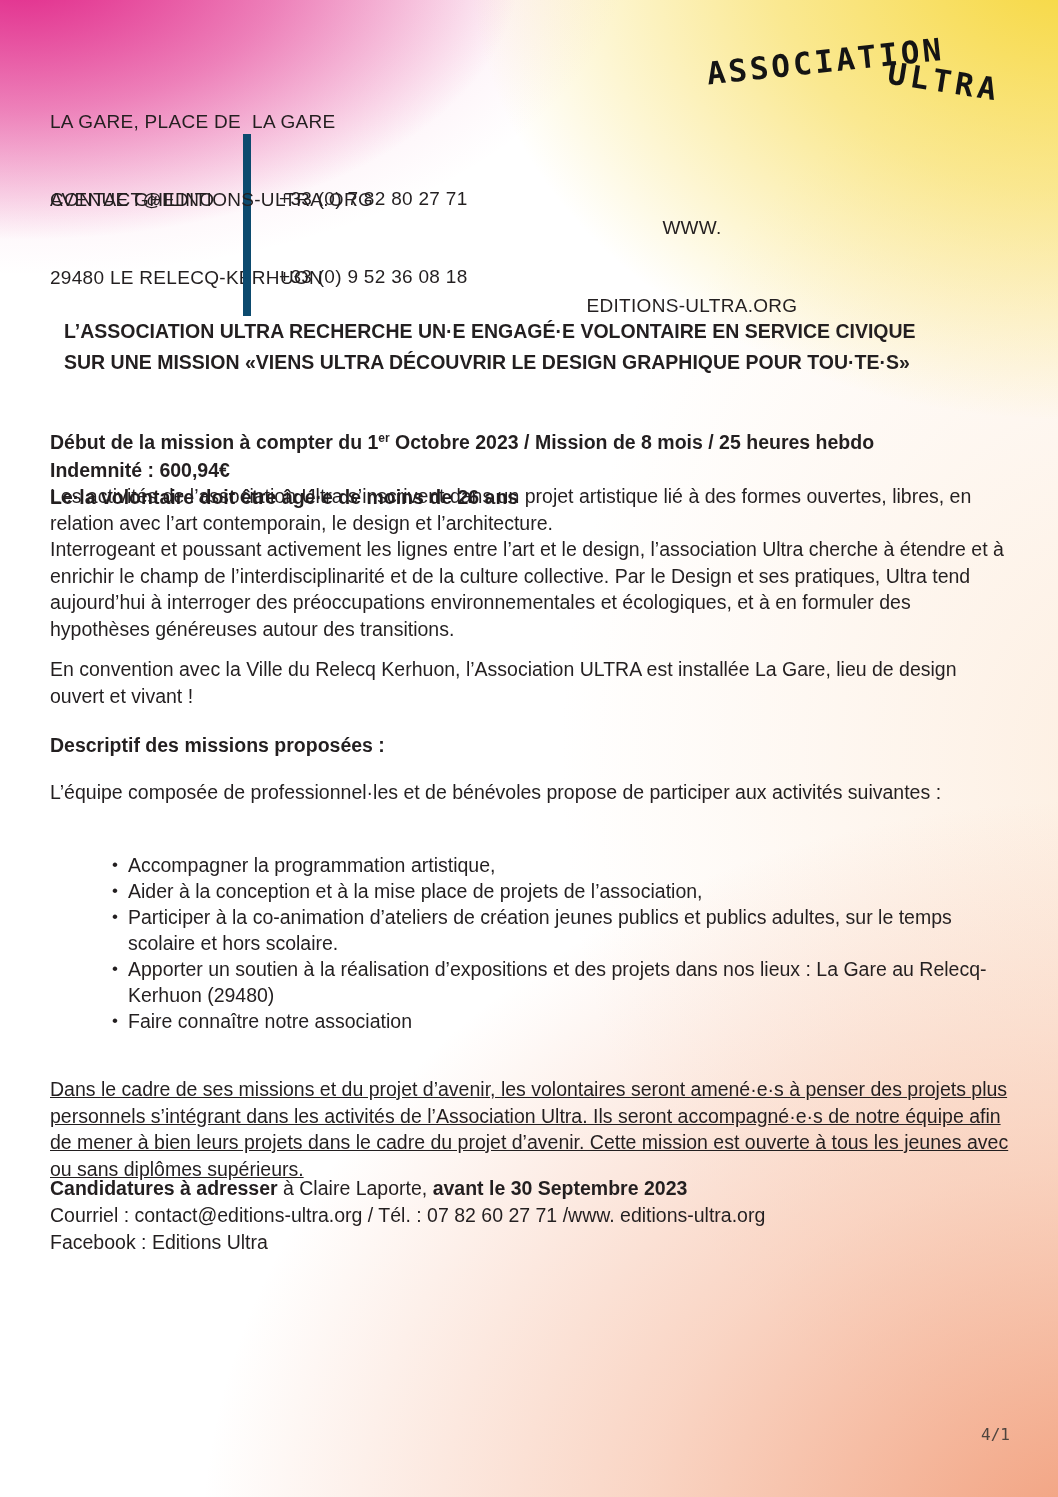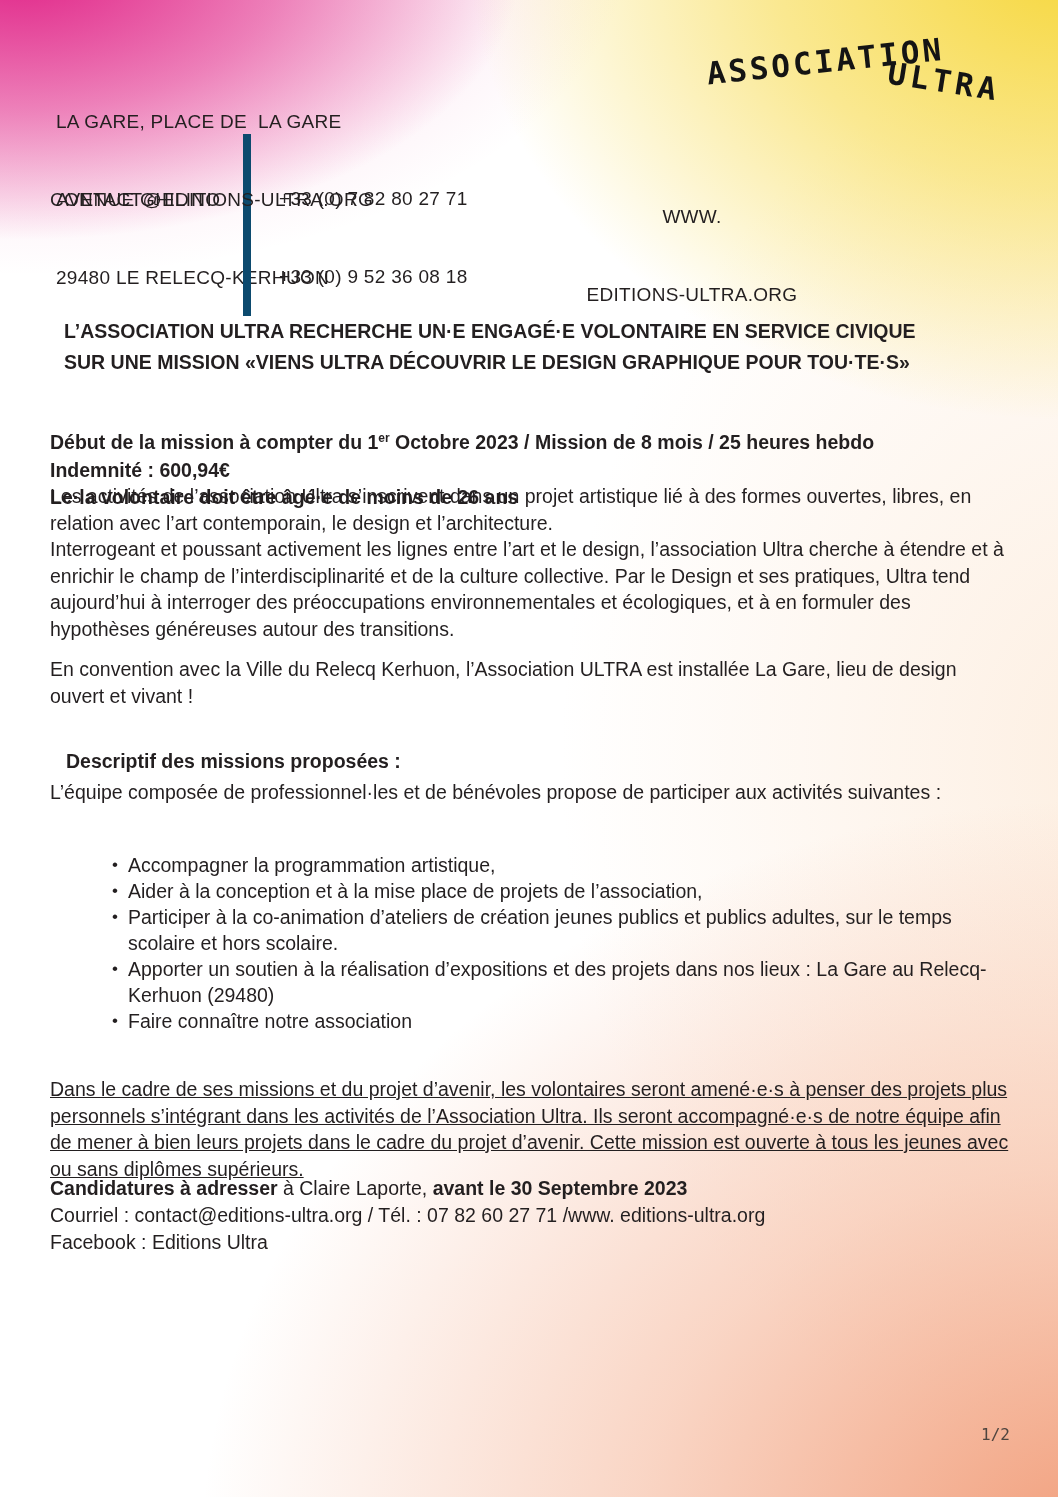--- a/index.html
+++ b/index.html
@@ -12,24 +12,24 @@
       radial-gradient(ellipse 760px 430px at 40px -60px, rgba(228,75,150,0.30) 0%, rgba(228,75,150,0) 78%),
       radial-gradient(ellipse 600px 460px at 1070px -40px, rgba(246,214,56,0.98) 0%, rgba(246,214,56,0.55) 50%, rgba(246,214,56,0) 100%),
       radial-gradient(ellipse 900px 760px at 1100px 1560px, rgba(240,148,109,0.92) 0%, rgba(244,172,139,0.50) 52%, rgba(246,190,162,0) 100%),
       radial-gradient(ellipse 700px 900px at 1120px 760px, rgba(250,214,180,0.40) 0%, rgba(250,214,180,0) 80%),
       #ffffff;
     position:relative;
   }
   .abs{position:absolute;}
   
   .lh-text{font-size:19px;line-height:26px;letter-spacing:0.3px;white-space:pre;}
-  #addr{left:50px;top:57px;margin-left:6px;}
+  #addr{left:50px;top:57px;}
   #phones{left:243px;top:134px;border-left:8px solid #0c4a6e;padding-left:28px;}
   #email{left:50px;top:187px;}
-  #www{left:577px;top:152px;width:230px;text-align:center;}
+  #www{left:577px;top:163px;width:230px;text-align:center;}
   #logo{right:52px;top:40px;width:300px;font-family:"DejaVu Sans Mono",monospace;font-weight:bold;color:#141414;}
   #logo .l1{font-size:31px;letter-spacing:3px;transform:rotate(-6deg);transform-origin:50% 50%;white-space:pre;}
   #logo .l2{font-size:31px;letter-spacing:4px;transform:rotate(9deg);transform-origin:100% 50%;text-align:right;margin-top:-4px;margin-right:6px;white-space:pre;}
   
   .block{position:absolute;left:50px;right:48px;}
   .body-text{font-size:19.5px;line-height:26.5px;}
   .bold{font-weight:bold;}
   #title{top:302px;font-weight:bold;font-size:19.5px;line-height:31px;letter-spacing:0px;}
   #title .t-line{white-space:pre;}
   #keyfacts{top:381px;font-weight:bold;font-size:19.5px;line-height:27.5px;margin-top:48px;}
@@ -85,21 +85,21 @@
   <div>Le·la volontaire doit être âgé·e de moins de 26 ans</div>
 </div>
 
 <div id="p1" class="block body-text">
   <div>Les activités de l’association Ultra s’inscrivent dans un projet artistique lié à des formes ouvertes, libres, en relation avec l’art contemporain, le design et l’architecture.</div>
   <div>Interrogeant et poussant activement les lignes entre l’art et le design, l’association Ultra cherche à étendre et à enrichir le champ de l’interdisciplinarité et de la culture collective. Par le Design et ses pratiques, Ultra tend aujourd’hui à interroger des préoccupations environnementales et écologiques, et à en formuler des hypothèses généreuses autour des transitions.</div>
 </div>
 
 <div id="p2" class="block body-text">En convention avec la Ville du Relecq Kerhuon, l’Association ULTRA est installée La Gare, lieu de design ouvert et vivant !</div>
 
-<h2 id="h2" class="block" style="margin:16px;">Descriptif des missions proposées :</h2>
+<h2 id="h2" class="block" style="margin:0;">Descriptif des missions proposées :</h2>
 
 <div id="p3" class="block body-text">L’équipe composée de professionnel·les et de bénévoles propose de participer aux activités suivantes :</div>
 
 <div id="missions" class="block body-text">
   <ul>
     <li>
         <span class="bullet">•</span>
         <span class="m-text">Accompagner la programmation artistique,</span>
       </li>
     <li>
@@ -122,13 +122,13 @@
 </div>
 
 <div id="p4" class="block body-text">Dans le cadre de ses missions et du projet d’avenir, les volontaires seront amené·e·s à penser des projets plus personnels s’intégrant dans les activités de l’Association Ultra. Ils seront accompagné·e·s de notre équipe afin de mener à bien leurs projets dans le cadre du projet d’avenir. Cette mission est ouverte à tous les jeunes avec ou sans diplômes supérieurs.</div>
 
 <div id="application" class="block">
   <div><span class="bold">Candidatures à adresser</span><span> à Claire Laporte, </span><span class="bold">avant le 30 Septembre 2023</span></div>
   <div>Courriel : contact@editions-ultra.org / Tél. : 07 82 60 27 71 /www. editions-ultra.org</div>
   <div>Facebook : Editions Ultra</div>
 </div>
 
-<div id="pagenum" class="abs">1/2</div>
+<div id="pagenum" class="abs">4/1</div>
 
 </body></html>

